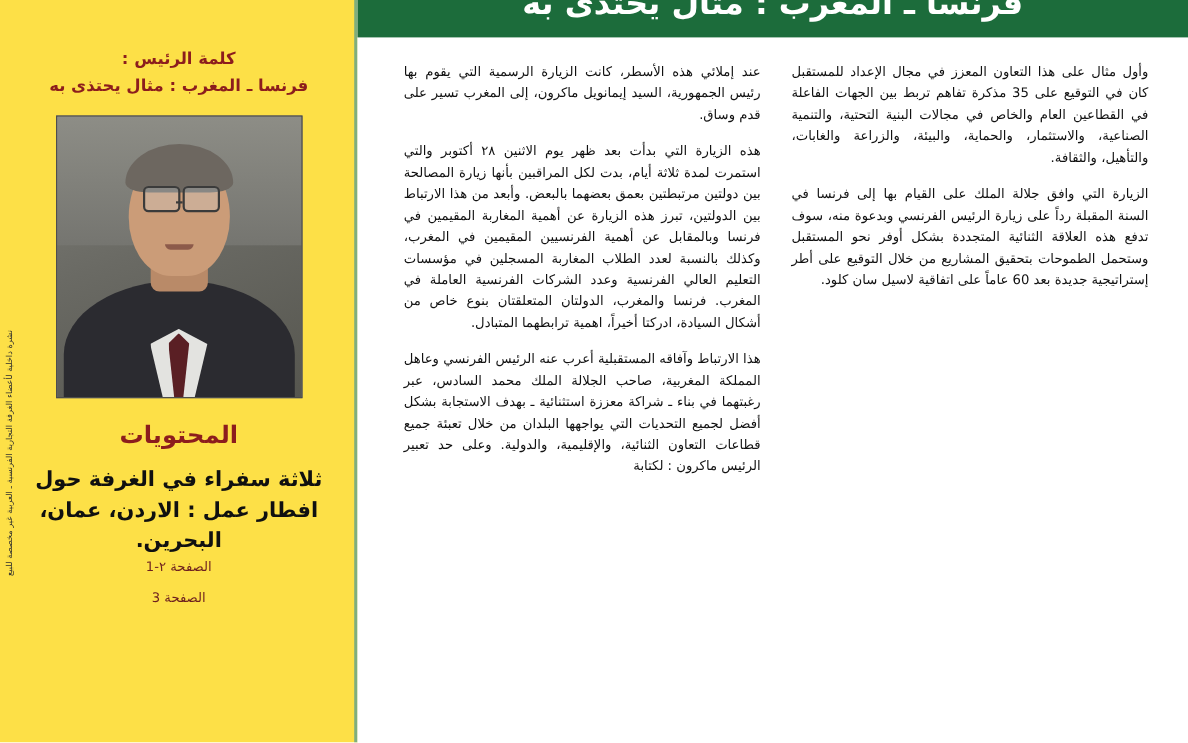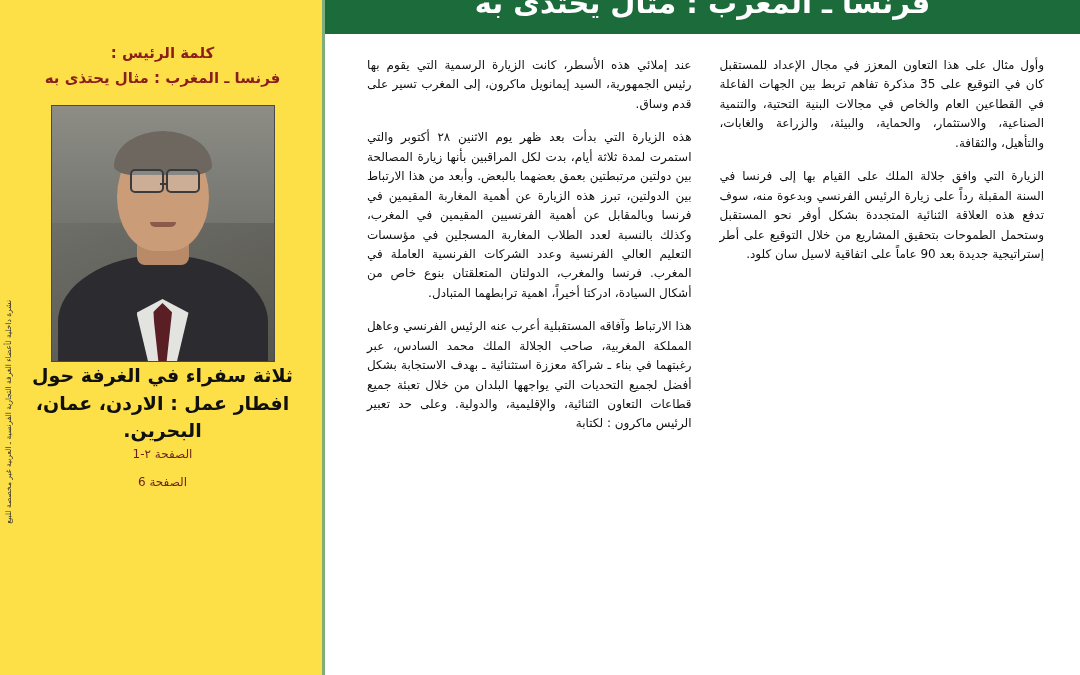--- a/index.html
+++ b/index.html
@@ -265,41 +265,42 @@
         <div class="p-shirt"></div>
         <div class="p-tie"></div>
         <div class="p-head"></div>
         <div class="p-hair"></div>
         <div class="p-glass-l"></div>
         <div class="p-glass-r"></div>
         <div class="p-bridge"></div>
         <div class="p-mouth"></div>
       </div>
 
+      <h2 class="contents-title">المحتويات</h2>
 
       <div class="toc-item">
         <p class="toc-text">ثلاثة سفراء في الغرفة حول افطار عمل : الاردن، عمان، البحرين.</p>
         <p class="toc-page">الصفحة ٢-1</p>
       </div>
       <div class="toc-item">
-        <p class="toc-page">الصفحة 6</p>
+        <p class="toc-page">الصفحة 3</p>
       </div>
     </div>
     <div class="spine-text">نشرة داخلية لأعضاء الغرفة التجارية الفرنسية ـ العربية  غير مخصصة للبيع</div>
   </aside>
 
   <main class="main">
     <div class="headline-band">
       <p class="headline-text">فرنسا ـ المغرب : مثال يحتذى به</p>
     </div>
 
     <div class="columns">
       <div class="col">
         <p>وأول مثال على هذا التعاون المعزز في مجال الإعداد للمستقبل كان في التوقيع على 35 مذكرة تفاهم تربط بين الجهات الفاعلة في القطاعين العام والخاص في مجالات البنية التحتية، والتنمية الصناعية، والاستثمار، والحماية، والبيئة، والزراعة والغابات، والتأهيل، والثقافة.</p>
-        <p>الزيارة التي وافق جلالة الملك على القيام بها إلى فرنسا في السنة المقبلة رداً على زيارة الرئيس الفرنسي وبدعوة منه، سوف تدفع هذه العلاقة الثنائية المتجددة بشكل أوفر نحو المستقبل وستحمل الطموحات بتحقيق المشاريع من خلال التوقيع على أطر إستراتيجية جديدة بعد 90 عاماً على اتفاقية لاسيل سان كلود.</p>
+        <p>الزيارة التي وافق جلالة الملك على القيام بها إلى فرنسا في السنة المقبلة رداً على زيارة الرئيس الفرنسي وبدعوة منه، سوف تدفع هذه العلاقة الثنائية المتجددة بشكل أوفر نحو المستقبل وستحمل الطموحات بتحقيق المشاريع من خلال التوقيع على أطر إستراتيجية جديدة بعد 60 عاماً على اتفاقية لاسيل سان كلود.</p>
       </div>
       <div class="col">
         <p>عند إملائي هذه الأسطر، كانت الزيارة الرسمية التي يقوم بها رئيس الجمهورية، السيد إيمانويل ماكرون، إلى المغرب تسير على قدم وساق.</p>
         <p>هذه الزيارة التي بدأت بعد ظهر يوم الاثنين ٢٨ أكتوبر والتي استمرت لمدة ثلاثة أيام، بدت لكل المراقبين بأنها زيارة المصالحة بين دولتين مرتبطتين بعمق بعضهما بالبعض. وأبعد من هذا الارتباط بين الدولتين، تبرز هذه الزيارة عن أهمية المغاربة المقيمين في فرنسا وبالمقابل عن أهمية الفرنسيين المقيمين في المغرب، وكذلك بالنسبة لعدد الطلاب المغاربة المسجلين في مؤسسات التعليم العالي الفرنسية وعدد الشركات الفرنسية العاملة في المغرب. فرنسا والمغرب، الدولتان المتعلقتان بنوع خاص من أشكال السيادة، ادركتا أخيراً، اهمية ترابطهما المتبادل.</p>
         <p>هذا الارتباط وآفاقه المستقبلية أعرب عنه الرئيس الفرنسي وعاهل المملكة المغربية، صاحب الجلالة الملك محمد السادس، عبر رغبتهما في بناء ـ شراكة معززة استثنائية ـ بهدف الاستجابة بشكل أفضل لجميع التحديات التي يواجهها البلدان من خلال تعبئة جميع قطاعات التعاون الثنائية، والإقليمية، والدولية. وعلى حد تعبير الرئيس ماكرون : لكتابة</p>
       </div>
     </div>
   </main>
 
 </div>

